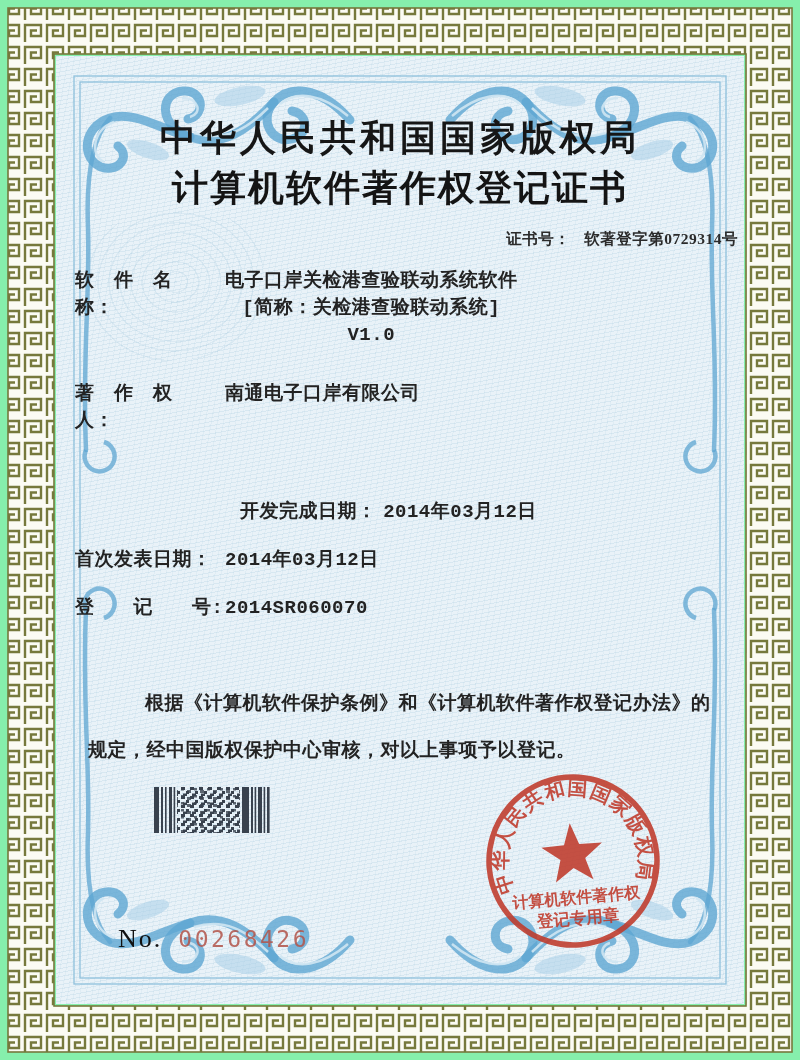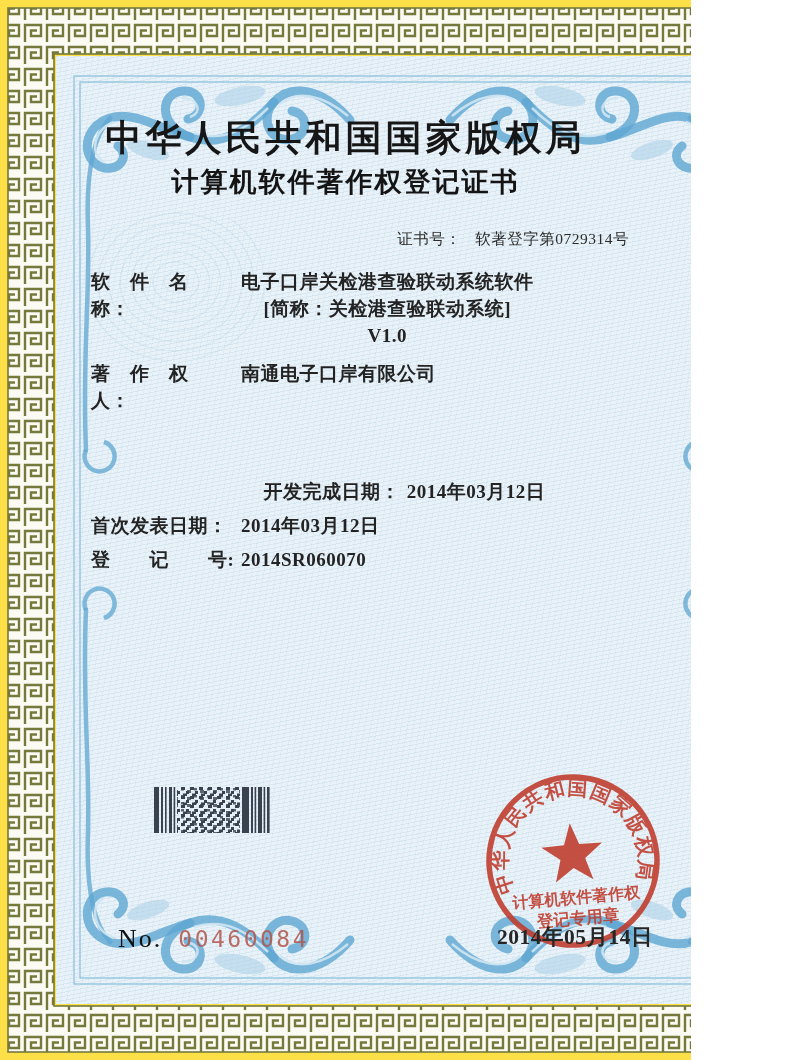--- a/index.html
+++ b/index.html
@@ -1,18 +1,18 @@
 <!DOCTYPE html>
 <html><head>
 <meta charset="utf-8">
 <style>
   html,body{margin:0;padding:0;background:#ffffff;}
   .page{
-    position:relative; width:691px; height:1060px; overflow:hidden;
-    background:#fde047;
+    position:relative; width:800px; height:1060px; overflow:hidden;
+    background:#86efac;
     font-family:"Liberation Serif","DejaVu Serif",serif;
   }
   
   .paper{
     position:absolute; left:56px; top:56px; width:688px; height:948px;
     background:
       repeating-linear-gradient(169deg, rgba(122,176,204,0.16) 0 1px, rgba(255,255,255,0) 1px 4px),
       repeating-linear-gradient(100deg, rgba(122,176,204,0.09) 0 1px, rgba(255,255,255,0) 1px 6px),
       #e9f2f8;
   }
@@ -25,36 +25,36 @@
       rgba(148,190,214,0.30) 0 1.5px, rgba(255,255,255,0) 1.5px 11px);
     opacity:.55; transform:rotate(-4deg);
   }
   .txt{position:absolute; color:#1d1d1d; white-space:nowrap;}
   .authority{
     left:0; right:0; top:114px; text-align:center;
     font-size:36px; font-weight:700; letter-spacing:4px; color:#161616;
   }
   .cert-title{
     left:0; right:0; top:164px; text-align:center;
-    font-size:27px; font-weight:700; letter-spacing:2px; color:#141414;
+    font-size:36px; font-weight:700; letter-spacing:2px; color:#141414;
   }
   .certno{
-    right:62px; top:229px; font-size:15.5px; font-weight:400; color:#2b2b2b;
+    right:62px; top:229px; font-size:15.5px; font-weight:700; color:#2b2b2b;
     letter-spacing:.5px;
   }
   .certno .certno-value{margin-left:14px;}
-  .fields{position:absolute; left:91px; top:268px; width:620px;}
+  .fields{position:absolute; left:75px; top:268px; width:620px;font-family:Liberation Mono, monospace;}
   .row{font-size:19px; font-weight:700; color:#232323; letter-spacing:.5px;}
   .flabel{display:inline-block; width:150px; vertical-align:top; line-height:27px;}
   .fvalue{display:inline-block; vertical-align:top; line-height:27px;}
   .fvalue-col{display:inline-block; vertical-align:top;}
   .fvalue-col > span{display:block; line-height:27px;text-align:center;}
-  .row-owner{margin-top:11px;}
+  .row-owner{margin-top:32px;}
   .row-g1{margin-top:64px;text-align:center;}
-  .row-g{margin-top:7px;}
+  .row-g{margin-top:21px;}
   .statement{
     position:absolute; left:88px; top:690px; width:656px;
     font-size:19px; font-weight:700; color:#232323; letter-spacing:.5px;
   }
   .statement .s1{text-indent:57px; line-height:26px;}
   .statement .s2{margin-top:21px; line-height:26px;}
   .barcode{position:absolute; left:154px; top:787px;}
   .seal-wrap{position:absolute; left:482px; top:770px; width:182px; height:182px;
     transform:rotate(-5deg); opacity:.88;}
   .seal-date{
@@ -128,20 +128,24 @@
       <span class="flabel">开发完成日期：</span><span class="fvalue">2014年03月12日</span>
     </div>
     <div class="row row-g">
       <span class="flabel">首次发表日期：</span><span class="fvalue">2014年03月12日</span>
     </div>
     <div class="row row-g">
       <span class="flabel">登　　记　　号:</span><span class="fvalue">2014SR060070</span>
     </div>
   </div>
 
+  <div class="statement">
+    <div class="s1">根据《计算机软件保护条例》和《计算机软件著作权登记办法》的</div>
+    <div class="s2">规定，经中国版权保护中心审核，对以上事项予以登记。</div>
+  </div>
 
   <svg class="barcode" width="116" height="46" viewBox="0 0 116 46" aria-hidden="true">
     <defs>
       <pattern id="bc1" width="9" height="9" patternUnits="userSpaceOnUse">
         <rect x="0" y="0" width="4" height="3" fill="#39424e"></rect>
         <rect x="5" y="4" width="3" height="3" fill="#39424e"></rect>
         <rect x="2" y="6.5" width="4" height="2.5" fill="#39424e"></rect>
       </pattern>
       <pattern id="bc2" width="13" height="7" patternUnits="userSpaceOnUse">
         <rect x="1" y="1" width="3" height="2.5" fill="#39424e"></rect>
@@ -168,19 +172,18 @@
       <circle r="84" fill="none" stroke="#c03a2b" stroke-width="5.5"></circle>
       <path id="sealArc" d="M -59.8,27.9 A 66,66 0 1 1 59.8,27.9" fill="none"></path>
       <text font-size="20" font-weight="700" fill="#c03a2b" letter-spacing="1.5" font-family="Liberation Serif, DejaVu Serif, serif" text-anchor="middle">
         <textPath href="#sealArc" startOffset="50%">中华人民共和国国家版权局</textPath>
       </text>
       <polygon fill="#c03a2b" points="0,-38 -7.6,-16.5 -30.4,-15.9 -12.4,-2 -18.8,19.9 0,7 18.8,19.9 12.4,-2 30.4,-15.9 7.6,-16.5"></polygon>
       <text y="42" font-size="16" font-weight="700" fill="#c03a2b" text-anchor="middle" font-family="Liberation Serif, DejaVu Serif, serif">计算机软件著作权</text>
       <text y="63" font-size="16.5" font-weight="700" fill="#c03a2b" text-anchor="middle" font-family="Liberation Serif, DejaVu Serif, serif">登记专用章</text>
     </svg>
   </div>
-  <div class="seal-date">2014年05月14日</div>
 
   <div class="serial">
-    <span>No.</span><span class="serial-number">00460084</span>
+    <span>No.</span><span class="serial-number">00268426</span>
   </div>
 
 </div>
 
 </body></html>

